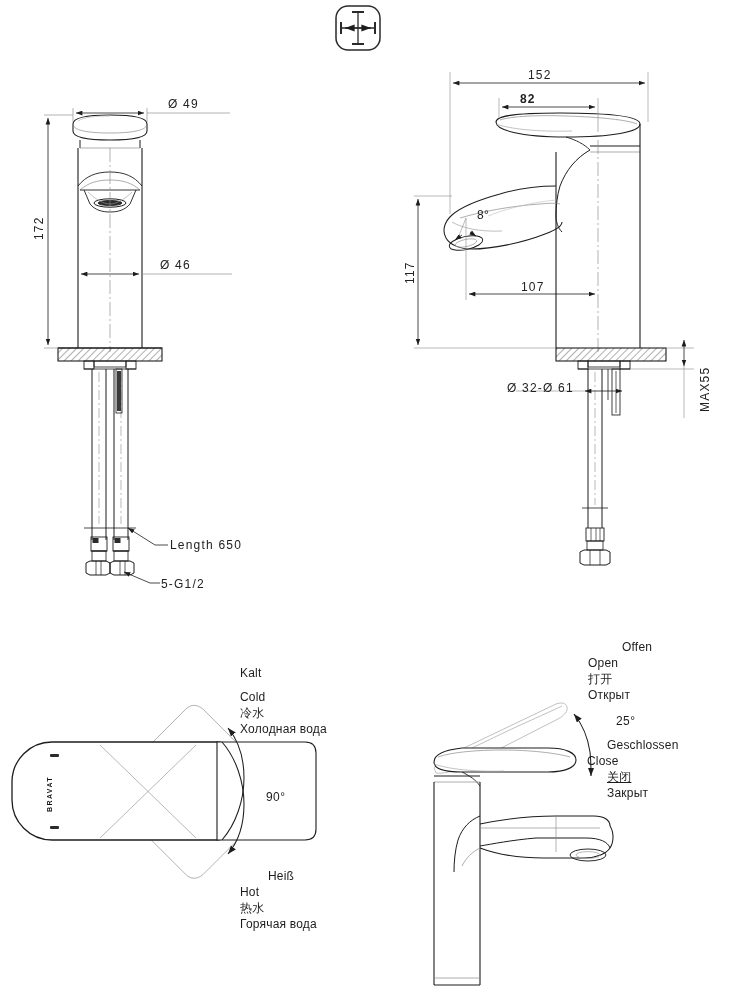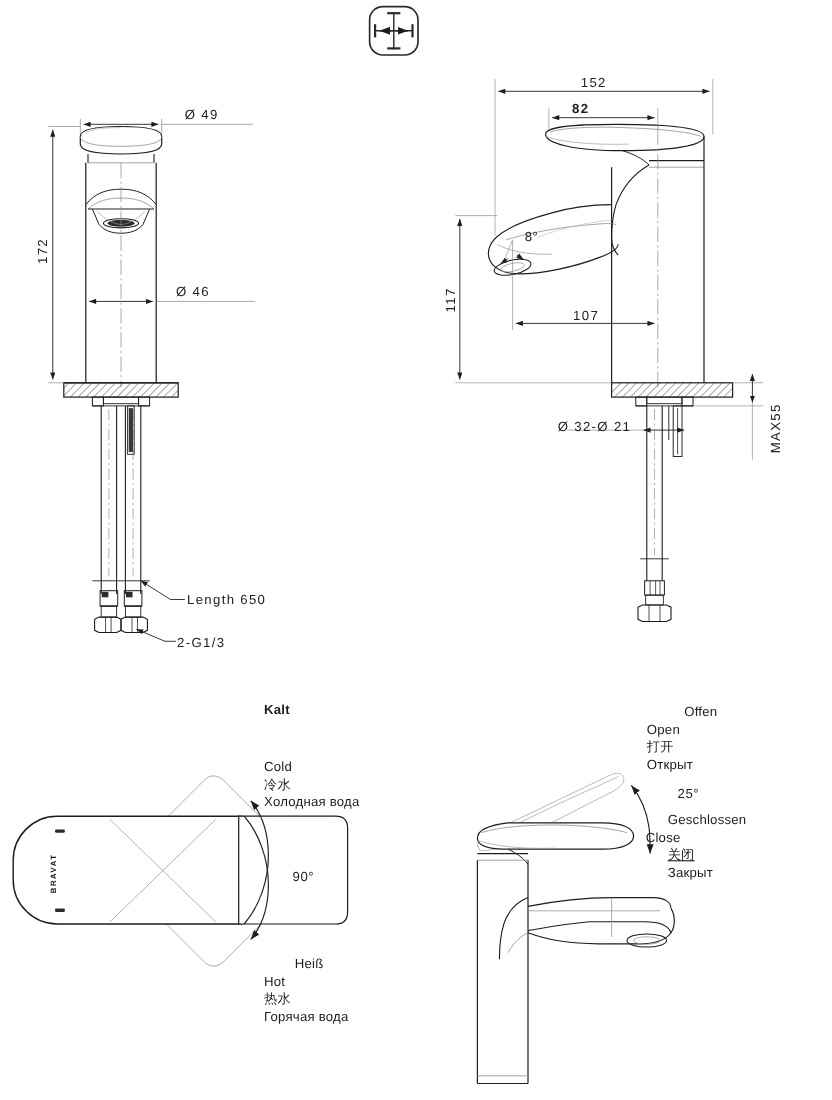--- a/index.html
+++ b/index.html
@@ -344,34 +344,34 @@
       <path d="M590,752 C588,738 582,724 574,714" fill="none" stroke="#1d1d1d" stroke-width="1.05" marker-end="url(#ar)"></path>
 
       <path d="M590,752 C591,760 591,768 591,776" fill="none" stroke="#1d1d1d" stroke-width="1.05" marker-end="url(#ar)"></path>
     </g>
   </svg>
 
   <div class="lbl dim" style="left:168px; top:97px;">Ø 49</div>
   <div class="lbl dim" style="left:160px; top:258px;">Ø 46</div>
   <div class="lbl dim vert" style="left:32px; top:240px;">172</div>
   <div class="lbl dim" style="left:170px; top:538px;">Length 650</div>
-  <div class="lbl dim" style="left:161px; top:577px;">2-G1/3</div>
+  <div class="lbl dim" style="left:161px; top:577px;">5-G1/2</div>
 
   <div class="lbl dim" style="left:528px; top:68px;">152</div>
   <div class="lbl dim" style="left:520px; top:92px;font-weight:bold;">82</div>
   <div class="lbl dim vert" style="left:403px; top:284px;">117</div>
   <div class="lbl dim" style="left:521px; top:280px;">107</div>
-  <div class="lbl dim" style="left:507px; top:381px;">Ø 32-Ø 21</div>
+  <div class="lbl dim" style="left:507px; top:381px;">Ø 32-Ø 61</div>
   <div class="lbl dim vert" style="left:698px; top:412px;">MAX55</div>
   <div class="lbl ang" style="left:477px; top:208px;">8°</div>
 
   <div class="lbl brand" style="left:46px; top:812px;">BRAVAT</div>
   <div class="lbl ang" style="left:266px; top:790px;">90°</div>
 
-  <div class="lbl multi" style="left:240px; top:638px;font-weight:bold;">Kalt</div>
+  <div class="lbl multi" style="left:240px; top:666px;">Kalt</div>
   <div class="lbl multi" style="left:240px; top:690px;">Cold</div>
   <div class="lbl multi" style="left:240px; top:706px;">冷水</div>
   <div class="lbl multi" style="left:240px; top:722px;">Холодная вода</div>
 
   <div class="lbl multi" style="left:240px; top:869px;margin-left:28px;">Heiß</div>
   <div class="lbl multi" style="left:240px; top:885px;">Hot</div>
   <div class="lbl multi" style="left:240px; top:901px;">热水</div>
   <div class="lbl multi" style="left:240px; top:917px;">Горячая вода</div>
 
   <div class="lbl multi" style="left:592px; top:640px;margin-left:30px;">Offen</div>

